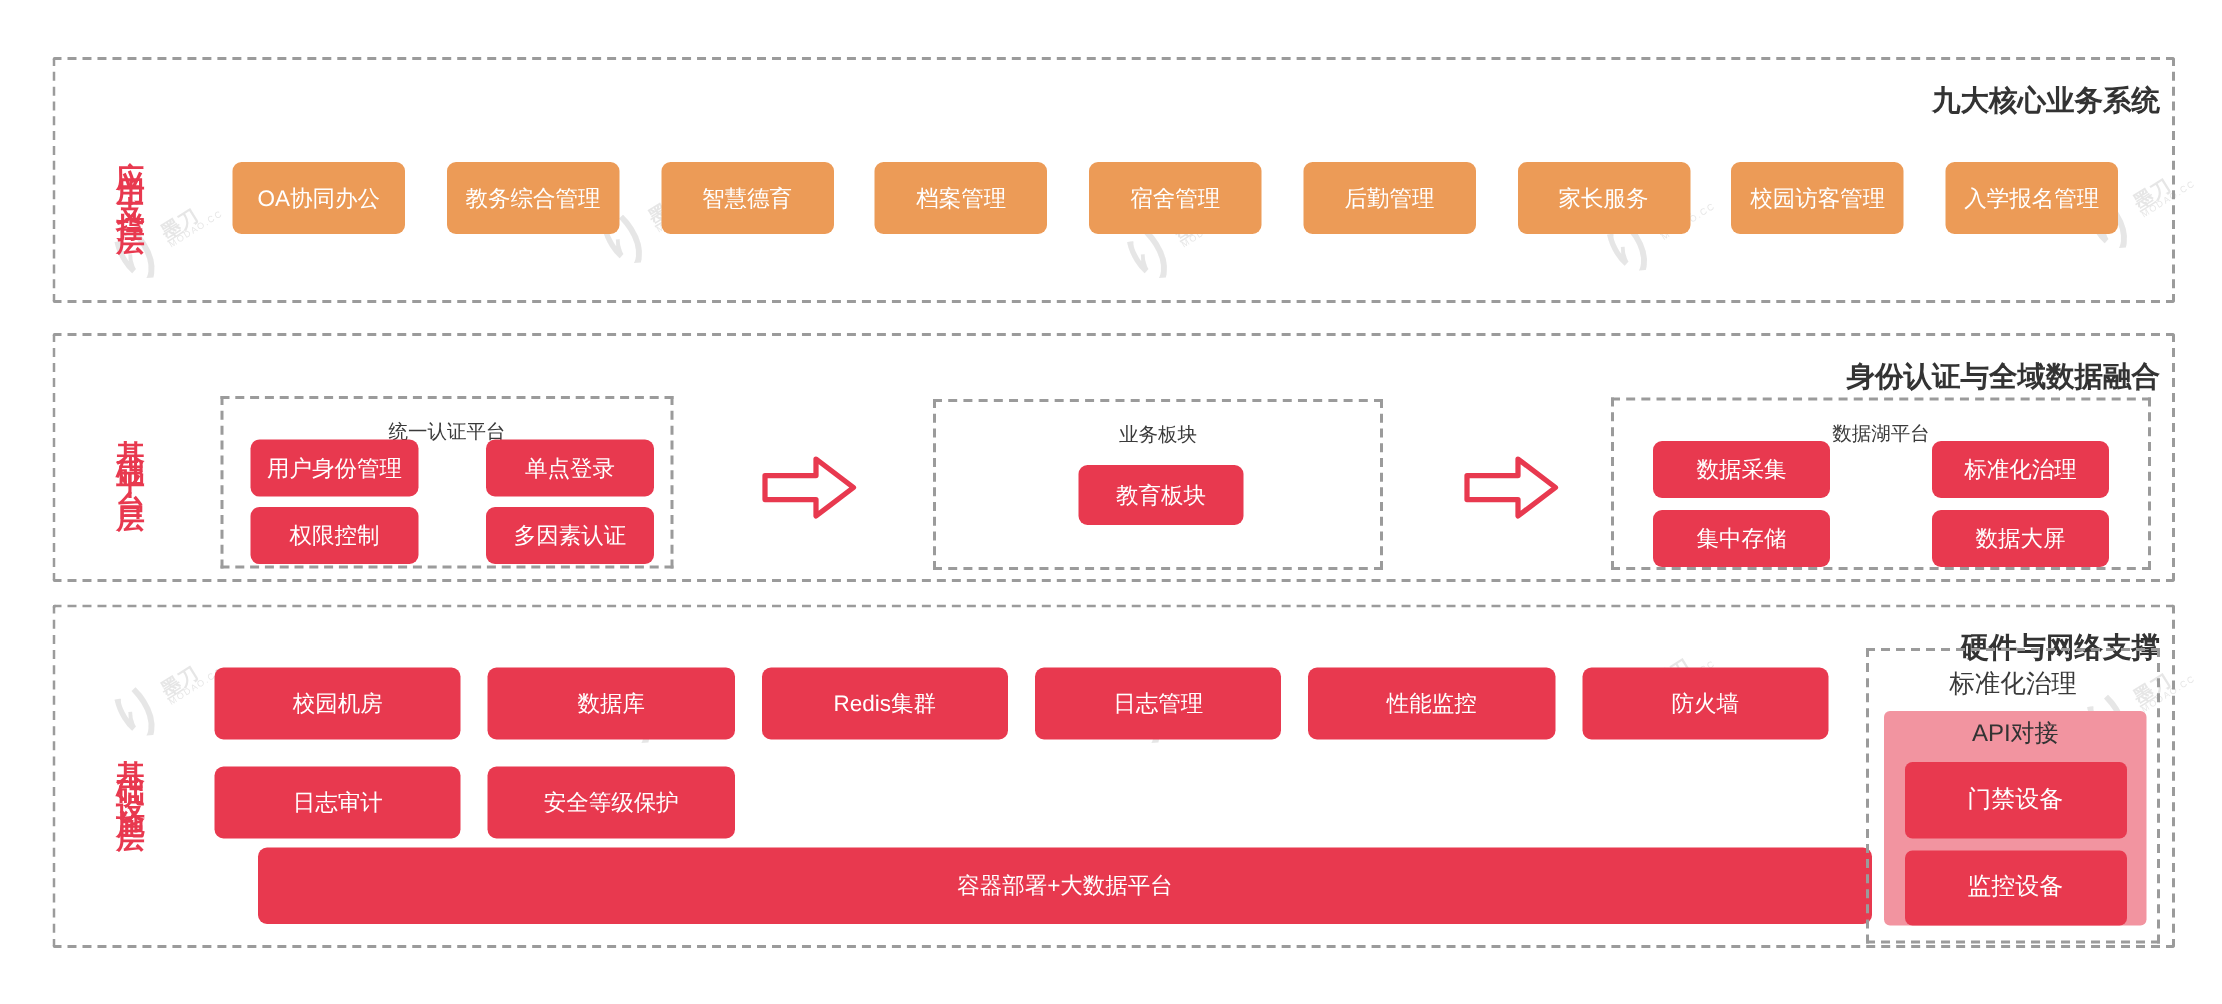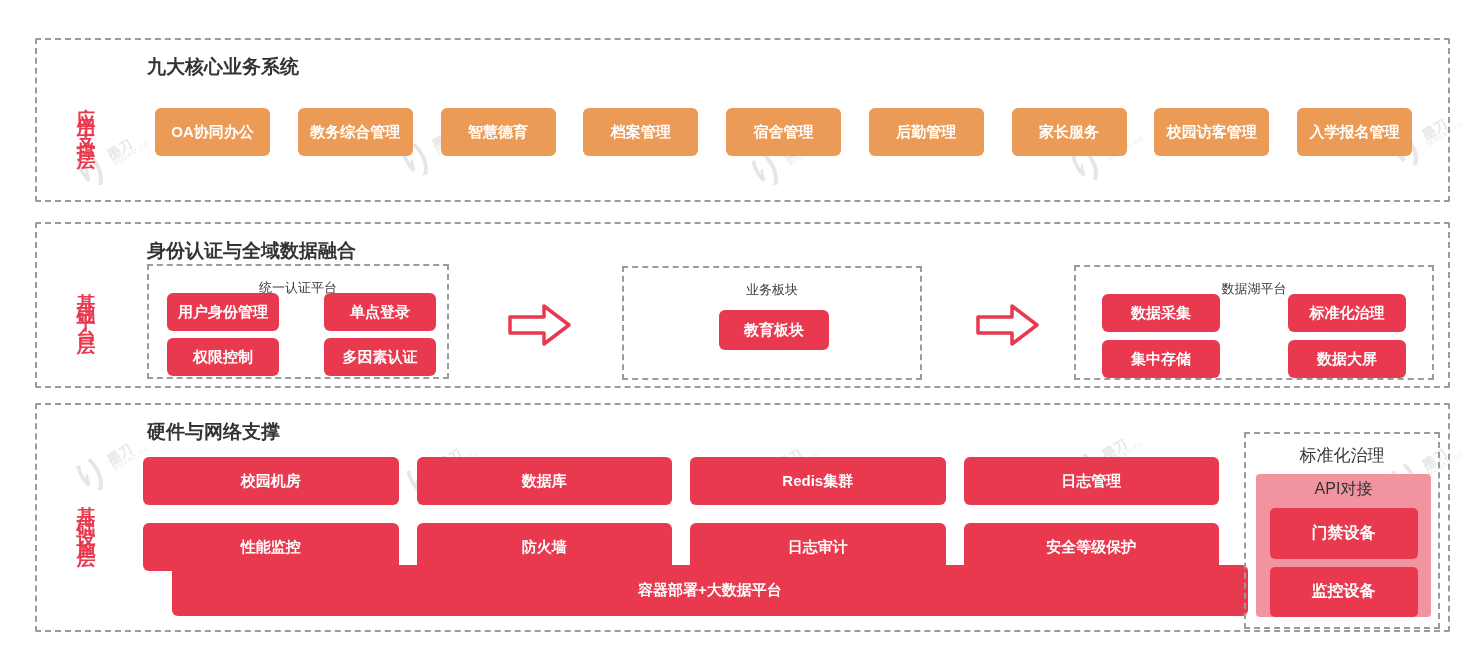--- a/index.html
+++ b/index.html
@@ -11,30 +11,30 @@
   .layer-app{left:35px;top:38px;width:1415px;height:164px;}
   .layer-platform{left:35px;top:222px;width:1415px;height:166px;}
   .layer-infra{left:35px;top:403px;width:1415px;height:229px;}
 
   .layer-label{
     position:absolute;left:40px;top:50%;transform:translateY(-50%);
     writing-mode:vertical-lr;text-orientation:upright;
     font-size:19px;font-weight:bold;color:#e8394f;letter-spacing:11px;line-height:1;
   }
   .layer-title{
-    position:absolute;left:110px;right:8px;top:14px;text-align:left;
+    position:absolute;left:110px;right:8px;top:14px;text-align:right;
     font-size:19px;font-weight:bold;color:#333333;
   }
 
   
   .app-buttons{
     position:absolute;left:118px;top:68px;width:1257px;
     display:flex;justify-content:space-between;
   }
-  .btn{display:flex;align-items:center;justify-content:center;color:#ffffff;font-weight:bold;box-sizing:border-box;text-align:right;}
+  .btn{display:flex;align-items:center;justify-content:center;color:#ffffff;font-weight:normal;box-sizing:border-box;text-align:right;}
   .btn-orange{width:115px;height:48px;background:#ec9b57;border-radius:6px;font-size:15px;}
   .btn-red{background:#e8394f;border-radius:6px;font-size:15px;}
 
   
   .inner-box{position:absolute;border:2px dashed #9b9b9b;box-sizing:border-box;}
   .inner-title{position:absolute;left:0;right:0;top:13px;text-align:center;font-size:13px;color:#3a3a3a;}
   .box-auth{left:110px;top:40px;width:302px;height:115px;}
   .box-business{left:585px;top:42px;width:300px;height:114px;}
   .box-datalake{left:1037px;top:41px;width:360px;height:115px;}
 
@@ -43,22 +43,22 @@
   .business-btn{position:absolute;left:95px;top:42px;width:110px;height:40px;}
   .lake-grid{position:absolute;left:26px;top:27px;display:grid;grid-template-columns:130px 130px;column-gap:56px;row-gap:8px;}
   .lake-grid .btn-red{width:118px;height:38px;}
 
   .flow-arrow{position:absolute;width:66px;height:46px;}
   .arrow-1{left:470px;top:78px;}
   .arrow-2{left:938px;top:78px;}
 
   
   .infra-grid{
-    position:absolute;left:106px;top:52px;width:1076px;
-    display:grid;grid-template-columns:repeat(4,1fr);column-gap:13px;row-gap:13px;gap:18px;
+    position:absolute;left:106px;top:40px;width:1076px;
+    display:grid;grid-template-columns:repeat(6,1fr);column-gap:13px;row-gap:13px;gap:18px;
   }
   .infra-grid .btn-red{height:48px;font-size:15px;}
   .infra-wide{position:absolute;left:106px;top:160px;width:1076px;height:51px;font-size:15px;margin-left:29px;}
 
   .security-box{left:1207px;top:27px;width:196px;height:197px;border:2px dashed #9b9b9b;position:absolute;box-sizing:border-box;}
   .security-title{position:absolute;left:0;right:0;top:10px;text-align:center;font-size:17px;color:#3a3a3a;}
   .api-panel{
     position:absolute;left:10px;top:40px;width:175px;height:143px;background:#f294a0;border-radius:4px;
     display:flex;flex-direction:column;align-items:center;
   }

